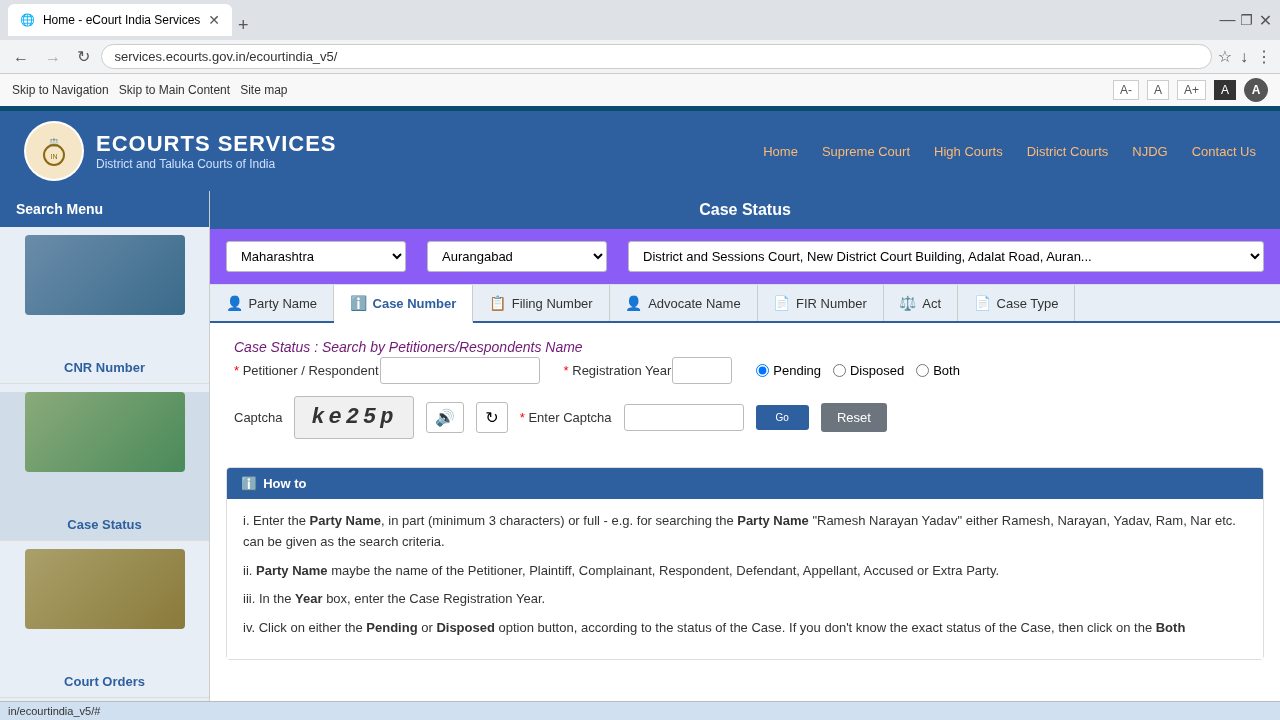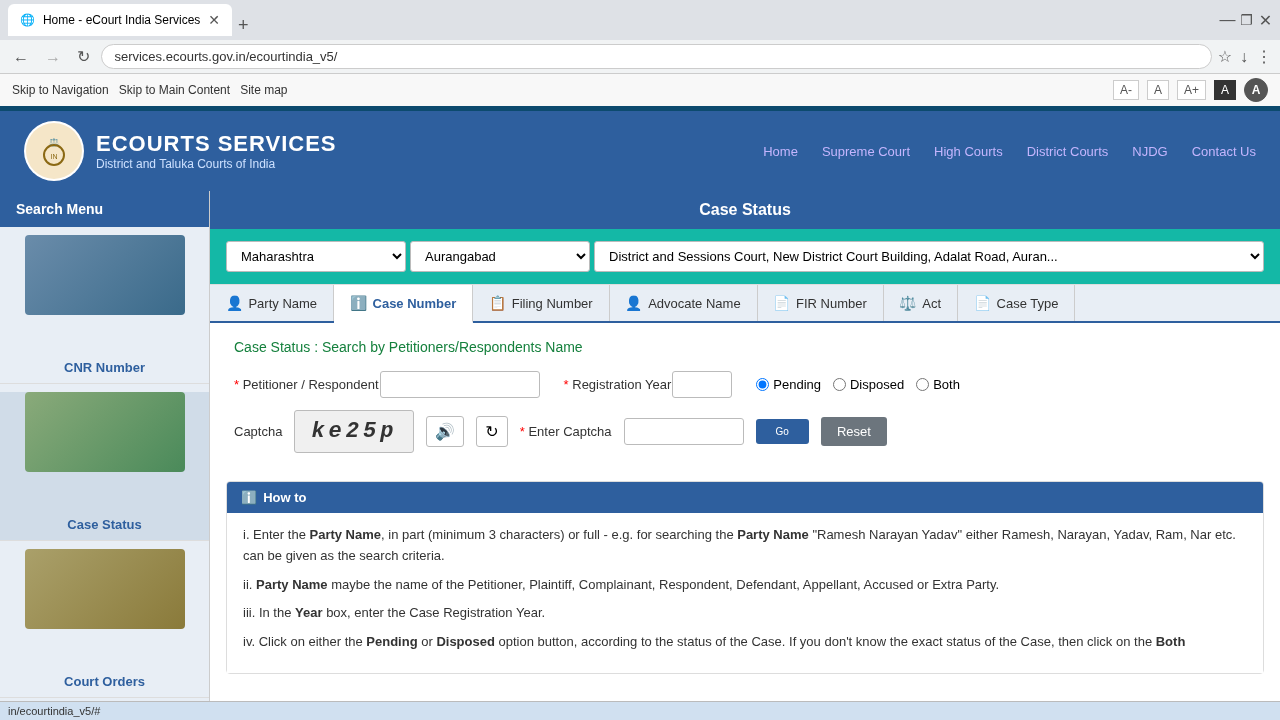--- a/index.html
+++ b/index.html
@@ -19,54 +19,54 @@
     .access-icons { margin-left: auto; display: flex; align-items: center; gap: 8px; }
     .access-icon-btn { font-size: 12px; color: #555; cursor: pointer; padding: 2px 6px; border: 1px solid #ccc; background: #fff; }
 
     
     .site-header { background: #2e5f9e; display: flex; align-items: center; padding: 10px 24px; justify-content: space-between; }
     .logo-area { display: flex; align-items: center; gap: 12px; }
     .logo-circle { width: 60px; height: 60px; background: #fff; border-radius: 50%; display: flex; align-items: center; justify-content: center; font-size: 10px; color: #333; text-align: center; overflow: hidden; }
     .logo-text h1 { color: #fff; font-size: 22px; font-weight: bold; letter-spacing: 1px; }
     .logo-text p { color: #cce0ff; font-size: 12px; }
     .nav-menu { display: flex; gap: 24px; align-items: center; }
-    .nav-link { color: #c4b5fd; text-decoration: none; font-size: 13px; }
+    .nav-link { color: #fdba74; text-decoration: none; font-size: 13px; }
 
     
     .main-layout { display: flex; min-height: 560px; }
 
     
     .sidebar { width: 210px; background: #e8eef5; border-right: 1px solid #ccc; padding: 0; }
     .sidebar-title { background: #2e5f9e; color: #fff; padding: 10px 16px; font-size: 14px; font-weight: bold; }
     .sidebar-item { padding: 0; border-bottom: 1px solid #ddd; cursor: pointer; }
     .sidebar-img { width: 160px; height: 80px; background: #888; margin: 8px auto; display: block; border-radius: 4px; overflow: hidden; position: relative; }
     .sidebar-img-placeholder { width: 100%; height: 100%; background: linear-gradient(135deg, #7a9cc0, #4a7aaa); }
     .sidebar-label { text-align: center; padding: 4px 0 8px; font-size: 13px; color: #2e5f9e; font-weight: bold; margin-top: 41px; }
     .sidebar-item.active .sidebar-label { color: #2e5f9e; }
 
     
     .content-area { flex: 1; padding: 0; background: #fff; }
 
     
     .case-status-header { background: #2e5f9e; color: #fff; text-align: center; padding: 10px; font-size: 16px; font-weight: bold; }
 
     
-    .dropdowns-row { display: flex; gap: 4px; padding: 12px 16px; background: #14b8a6; border-bottom: 1px solid #ddd; }
+    .dropdowns-row { display: flex; gap: 21px; padding: 12px 16px; background: #8b5cf6; border-bottom: 1px solid #ddd; }
     .dropdown-select { padding: 6px 10px; border: 1px solid #bbb; border-radius: 3px; font-size: 13px; background: #fff; min-width: 180px; }
     .dropdown-select-lg { flex: 1; }
 
     
     .tabs-row { display: flex; border-bottom: 2px solid #2e5f9e; background: #e8eef5; }
     .tab-item { padding: 10px 16px; font-size: 13px; cursor: pointer; color: #333; border-right: 1px solid #ccc; display: flex; align-items: center; gap: 5px; }
     .tab-item.active { background: #fff; color: #2e5f9e; font-weight: bold; border-bottom: 2px solid #fff; margin-bottom: -2px; }
     .tab-icon { font-size: 14px; }
 
     
     .search-form { padding: 16px 24px; }
-    .search-title { color: #15803d; font-size: 14px; margin-bottom: 16px; font-weight: normal; }
+    .search-title { color: #701a75; font-size: 14px; margin-bottom: 2px; font-weight: normal; font-style: italic; }
     .form-row { display: flex; align-items: center; gap: 24px; flex-wrap: wrap; margin-bottom: 12px; }
     .form-group { display: flex; align-items: center; gap: 1px; }
     .form-label { font-size: 13px; color: #333; }
     .form-input { padding: 5px 8px; border: 1px solid #bbb; border-radius: 3px; font-size: 13px; width: 160px; }
     .form-input-sm { width: 60px; }
     .radio-group { display: flex; align-items: center; gap: 12px; }
     .radio-option { display: flex; align-items: center; gap: 4px; font-size: 13px; }
 
     
     .captcha-row { display: flex; align-items: center; gap: 12px; margin-bottom: 12px; flex-wrap: wrap; }

